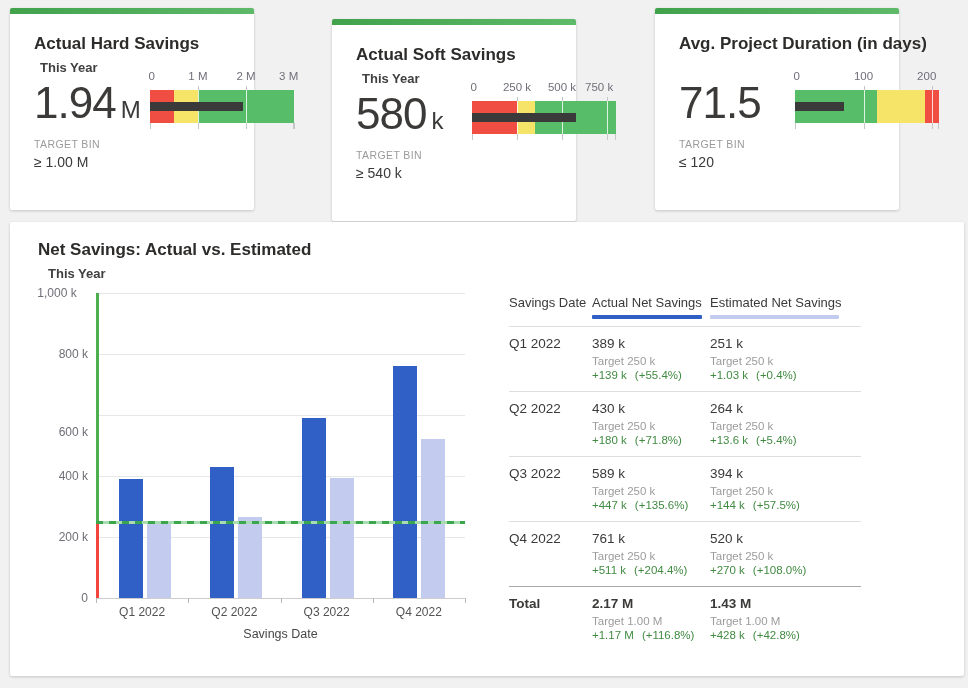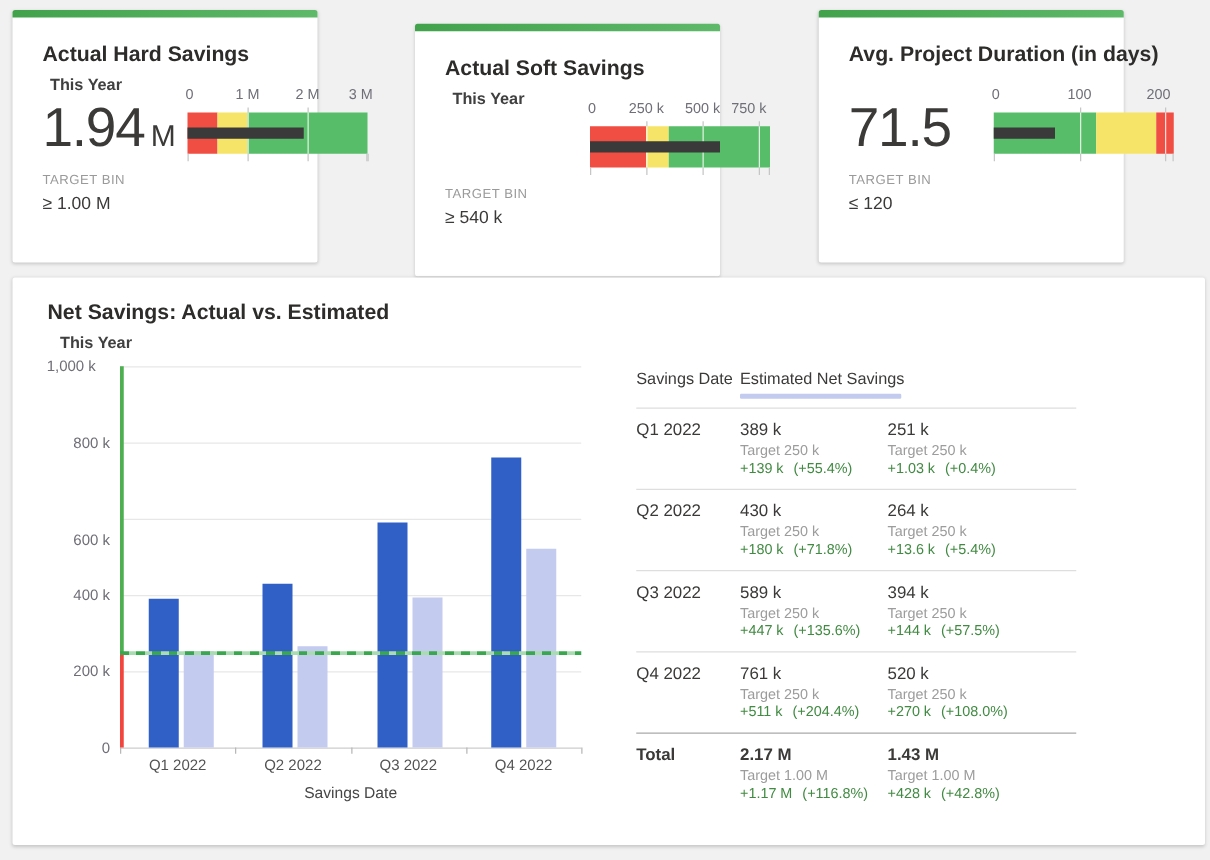--- a/index.html
+++ b/index.html
@@ -111,20 +111,21 @@
       </div>
   </div>
   <div class="kpi-target-label">TARGET BIN</div>
   <div class="kpi-target-value">≥ 1.00 M</div>
 </div>
 
 <div class="card kpi" style="left:332px;margin-top:11px;">
   <div class="accent"></div>
   <div class="kpi-title">Actual Soft Savings</div>
   <div class="kpi-subtitle">This Year</div>
+  <div class="kpi-value"><span>580</span><span class="unit">k</span></div>
   <div class="bullet">
     <div class="bullet-ticks">
         <div class="ticklab first" style="left: 0%;">0</div>
         <div class="ticklab" style="left: 31.25%;">250 k</div>
         <div class="ticklab" style="left: 62.5%;">500 k</div>
         <div class="ticklab last" style="left: 93.75%;">750 k</div>
       </div>
     <div class="bullet-bar">
         <div class="seg" style="left: 0%; width: 31.25%; background: rgb(240, 77, 67);"></div>
         <div class="seg" style="left: 31.25%; width: 12.5%; background: rgb(246, 228, 104);"></div>
@@ -226,20 +227,24 @@
       <div class="xtick" style="left: 184.5px;"></div>
       <div class="xtick" style="left: 276.75px;"></div>
       <div class="xtick" style="left: 369px;"></div>
       <div class="targetline" style="top: 227.75px;"></div>
     </div>
 
   <div class="nstable">
     <div class="thead">
       <div class="th">Savings Date</div>
       <div class="th">
+        <span>Actual Net Savings</span>
+        <div class="colbar actual"></div>
+      </div>
+      <div class="th">
         <span>Estimated Net Savings</span>
         <div class="colbar estimated"></div>
       </div>
     </div>
 
     <div class="trow">
       <div class="datecell">Q1 2022</div>
       <div class="cell">
         <div class="val">389 k</div>
         <div class="tgt">Target 250 k</div>

